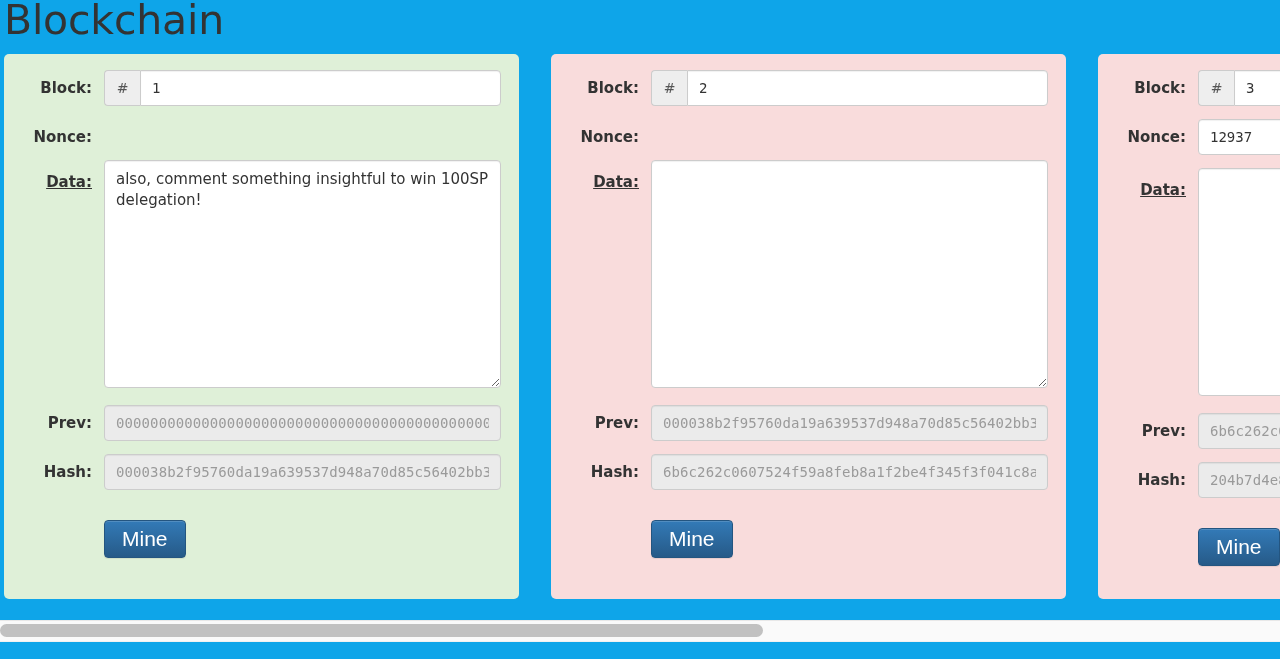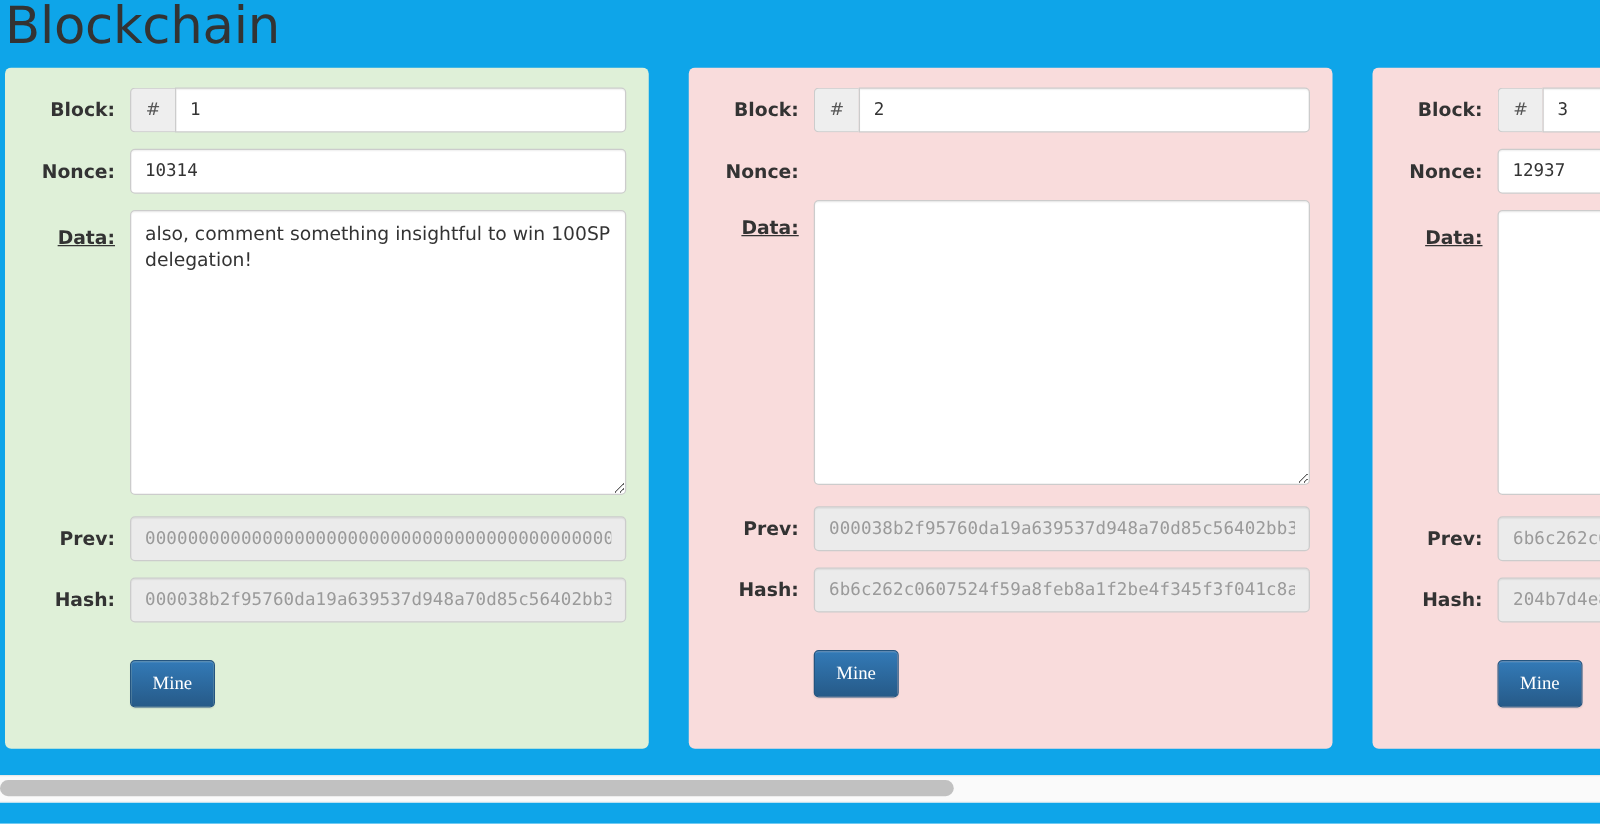--- a/index.html
+++ b/index.html
@@ -120,28 +120,28 @@
     font-family: "DejaVu Sans", "Liberation Sans", sans-serif;
     font-size: 15px;
     line-height: 21px;
     padding: 8px 11px;
     overflow: hidden;
   }
   .btn-mine {
     margin-top: 17px;
     display: inline-block;
     padding: 8px 17px;
-    font-size: 15px;
+    font-size: 21px;
     color: #ffffff;
     border: 1px solid #245580;
     border-radius: 4px;
     background: linear-gradient(to bottom, #337ab7 0%, #265a88 100%);
     box-shadow: inset 0 1px 0 rgba(255,255,255,.15), 0 1px 1px rgba(0,0,0,.075);
     cursor: pointer;
-    font-family: Liberation Serif, serif;
+    font-family: Liberation Sans, sans-serif;
     line-height: 20px;
   }
 
   
   .hscroll {
     position: absolute;
     left: 0;
     top: 620px;
     width: 1280px;
     height: 20px;
@@ -174,23 +174,20 @@
           <div class="field-label">Block:</div>
           <div class="control-wrap">
             <div class="input-group">
               <span class="addon">#</span>
               <input class="txt" type="text" value="1" style="">
             </div>
           </div>
         </div>
         <div class="field-row">
           <div class="field-label">Nonce:</div>
-          <div class="control-wrap">
-            <input class="txt" type="text" value="10314" style="">
-          </div>
         </div>
         <div class="field-row">
           <div class="field-label data-label">Data:</div>
           <div class="control-wrap">
             <textarea class="txt" style="">also, comment something insightful to win 100SP delegation!</textarea>
           </div>
         </div>
         <div class="field-row">
           <div class="field-label">Prev:</div>
           <div class="control-wrap">

